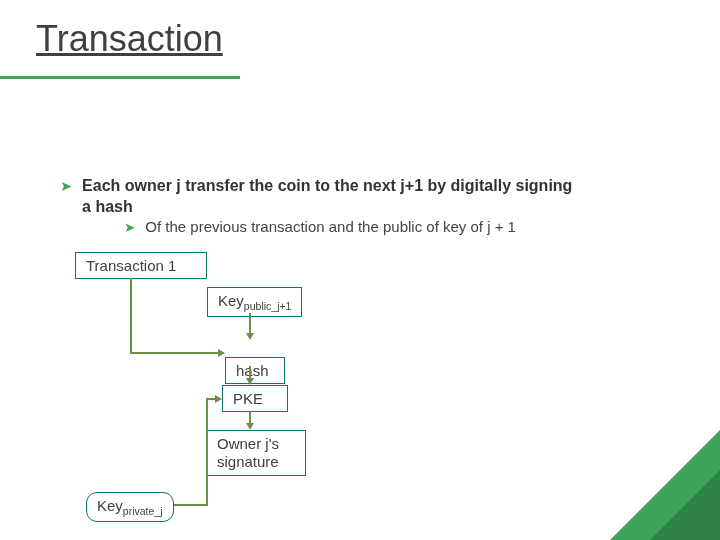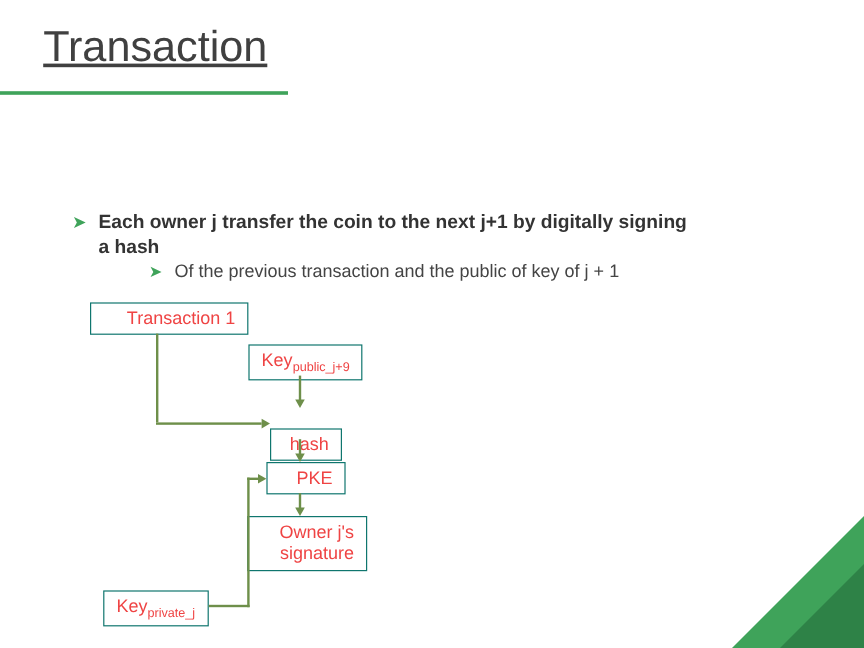--- a/index.html
+++ b/index.html
@@ -60,22 +60,22 @@
     font-size: 15px;
     color: #444;
     margin-left: 24px;
   }
   .box {
     position: absolute;
     border: 1px solid #0f766e;
     background: #fff;
     padding: 4px 10px;
     font-size: 15px;
-    color: #ef4444;
-    text-align: right;
+    color: #404040;
+    text-align: left;
     white-space: nowrap;
   }
   .box.thick { border-width: 1.5px; }
   .box sub { font-size: 0.7em; }
   .green-line {
     position: absolute;
     background: #6e8f4a;
   }
   .arrowhead {
     position: absolute;
@@ -118,37 +118,37 @@
   </div>
   <div class="bullet2">
     <span class="arrow-bullet">➤</span><span>Of the previous transaction and the public of key of j + 1</span>
   </div>
 
   <div class="box thick" style="left:75px; top:252px; width:110px;">
     <span>Transaction 1</span>
   </div>
 
   <div class="box" style="left:207px; top:287px;">
-    <span>Key</span><sub>public_j+9</sub>
+    <span>Key</span><sub>public_j+1</sub>
   </div>
 
   <div class="box" style="left:225px; top:357px; width:38px;">
     <span>hash</span>
   </div>
 
   <div class="box" style="left:222px; top:385px; width:44px;">
     <span>PKE</span>
   </div>
 
   <div class="box" style="left:206px; top:430px; width:78px; line-height:1.2;">
     <span>Owner j's</span><br>
     <span>signature</span>
   </div>
 
-  <div class="box" style="left:86px; top:492px;">
+  <div class="box" style="left:86px; top:492px;border-radius:11px;">
     <span>Key</span><sub>private_j</sub>
   </div>
 
   <div class="green-line" style="left:130px; top:278px; width:2px; height:74px;"></div>
   <div class="green-line" style="left:130px; top:352px; width:88px; height:2px;"></div>
   <div class="arrowhead right" style="left:218px; top:349px;"></div>
 
   <div class="green-line" style="left:249px; top:313px; width:2px; height:22px;"></div>
   <div class="arrowhead down" style="left:246px; top:333px;"></div>
 

